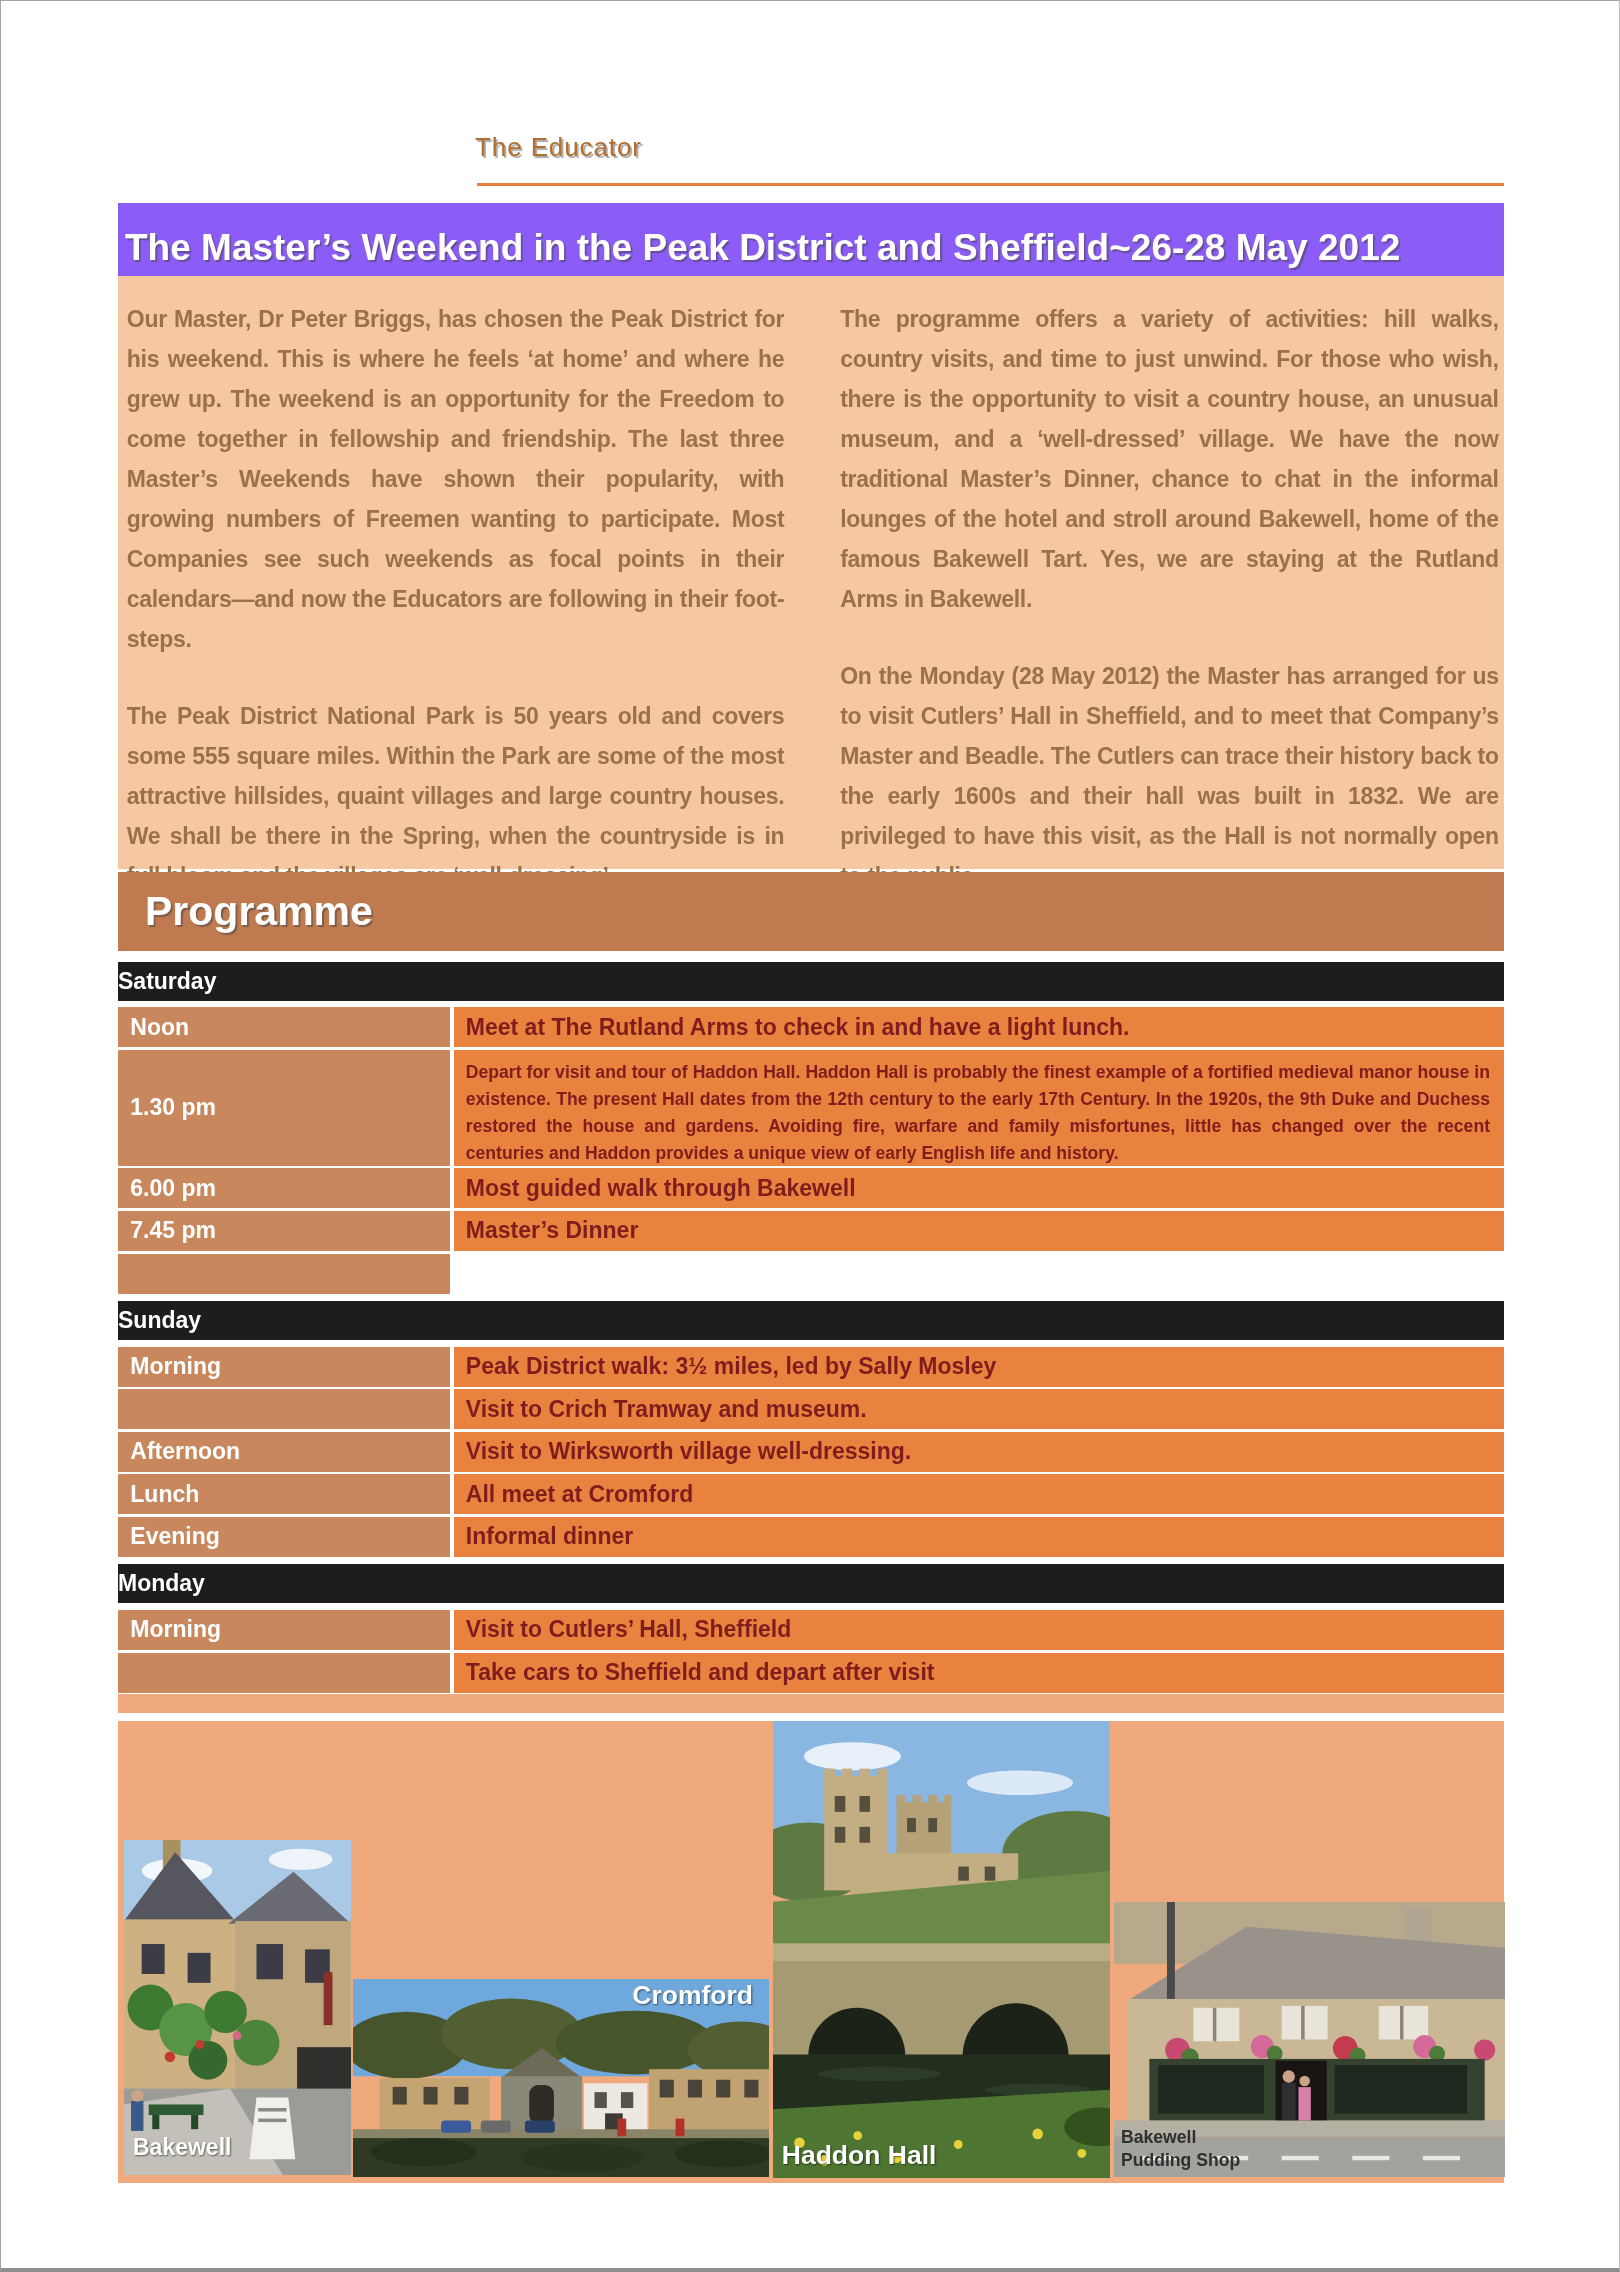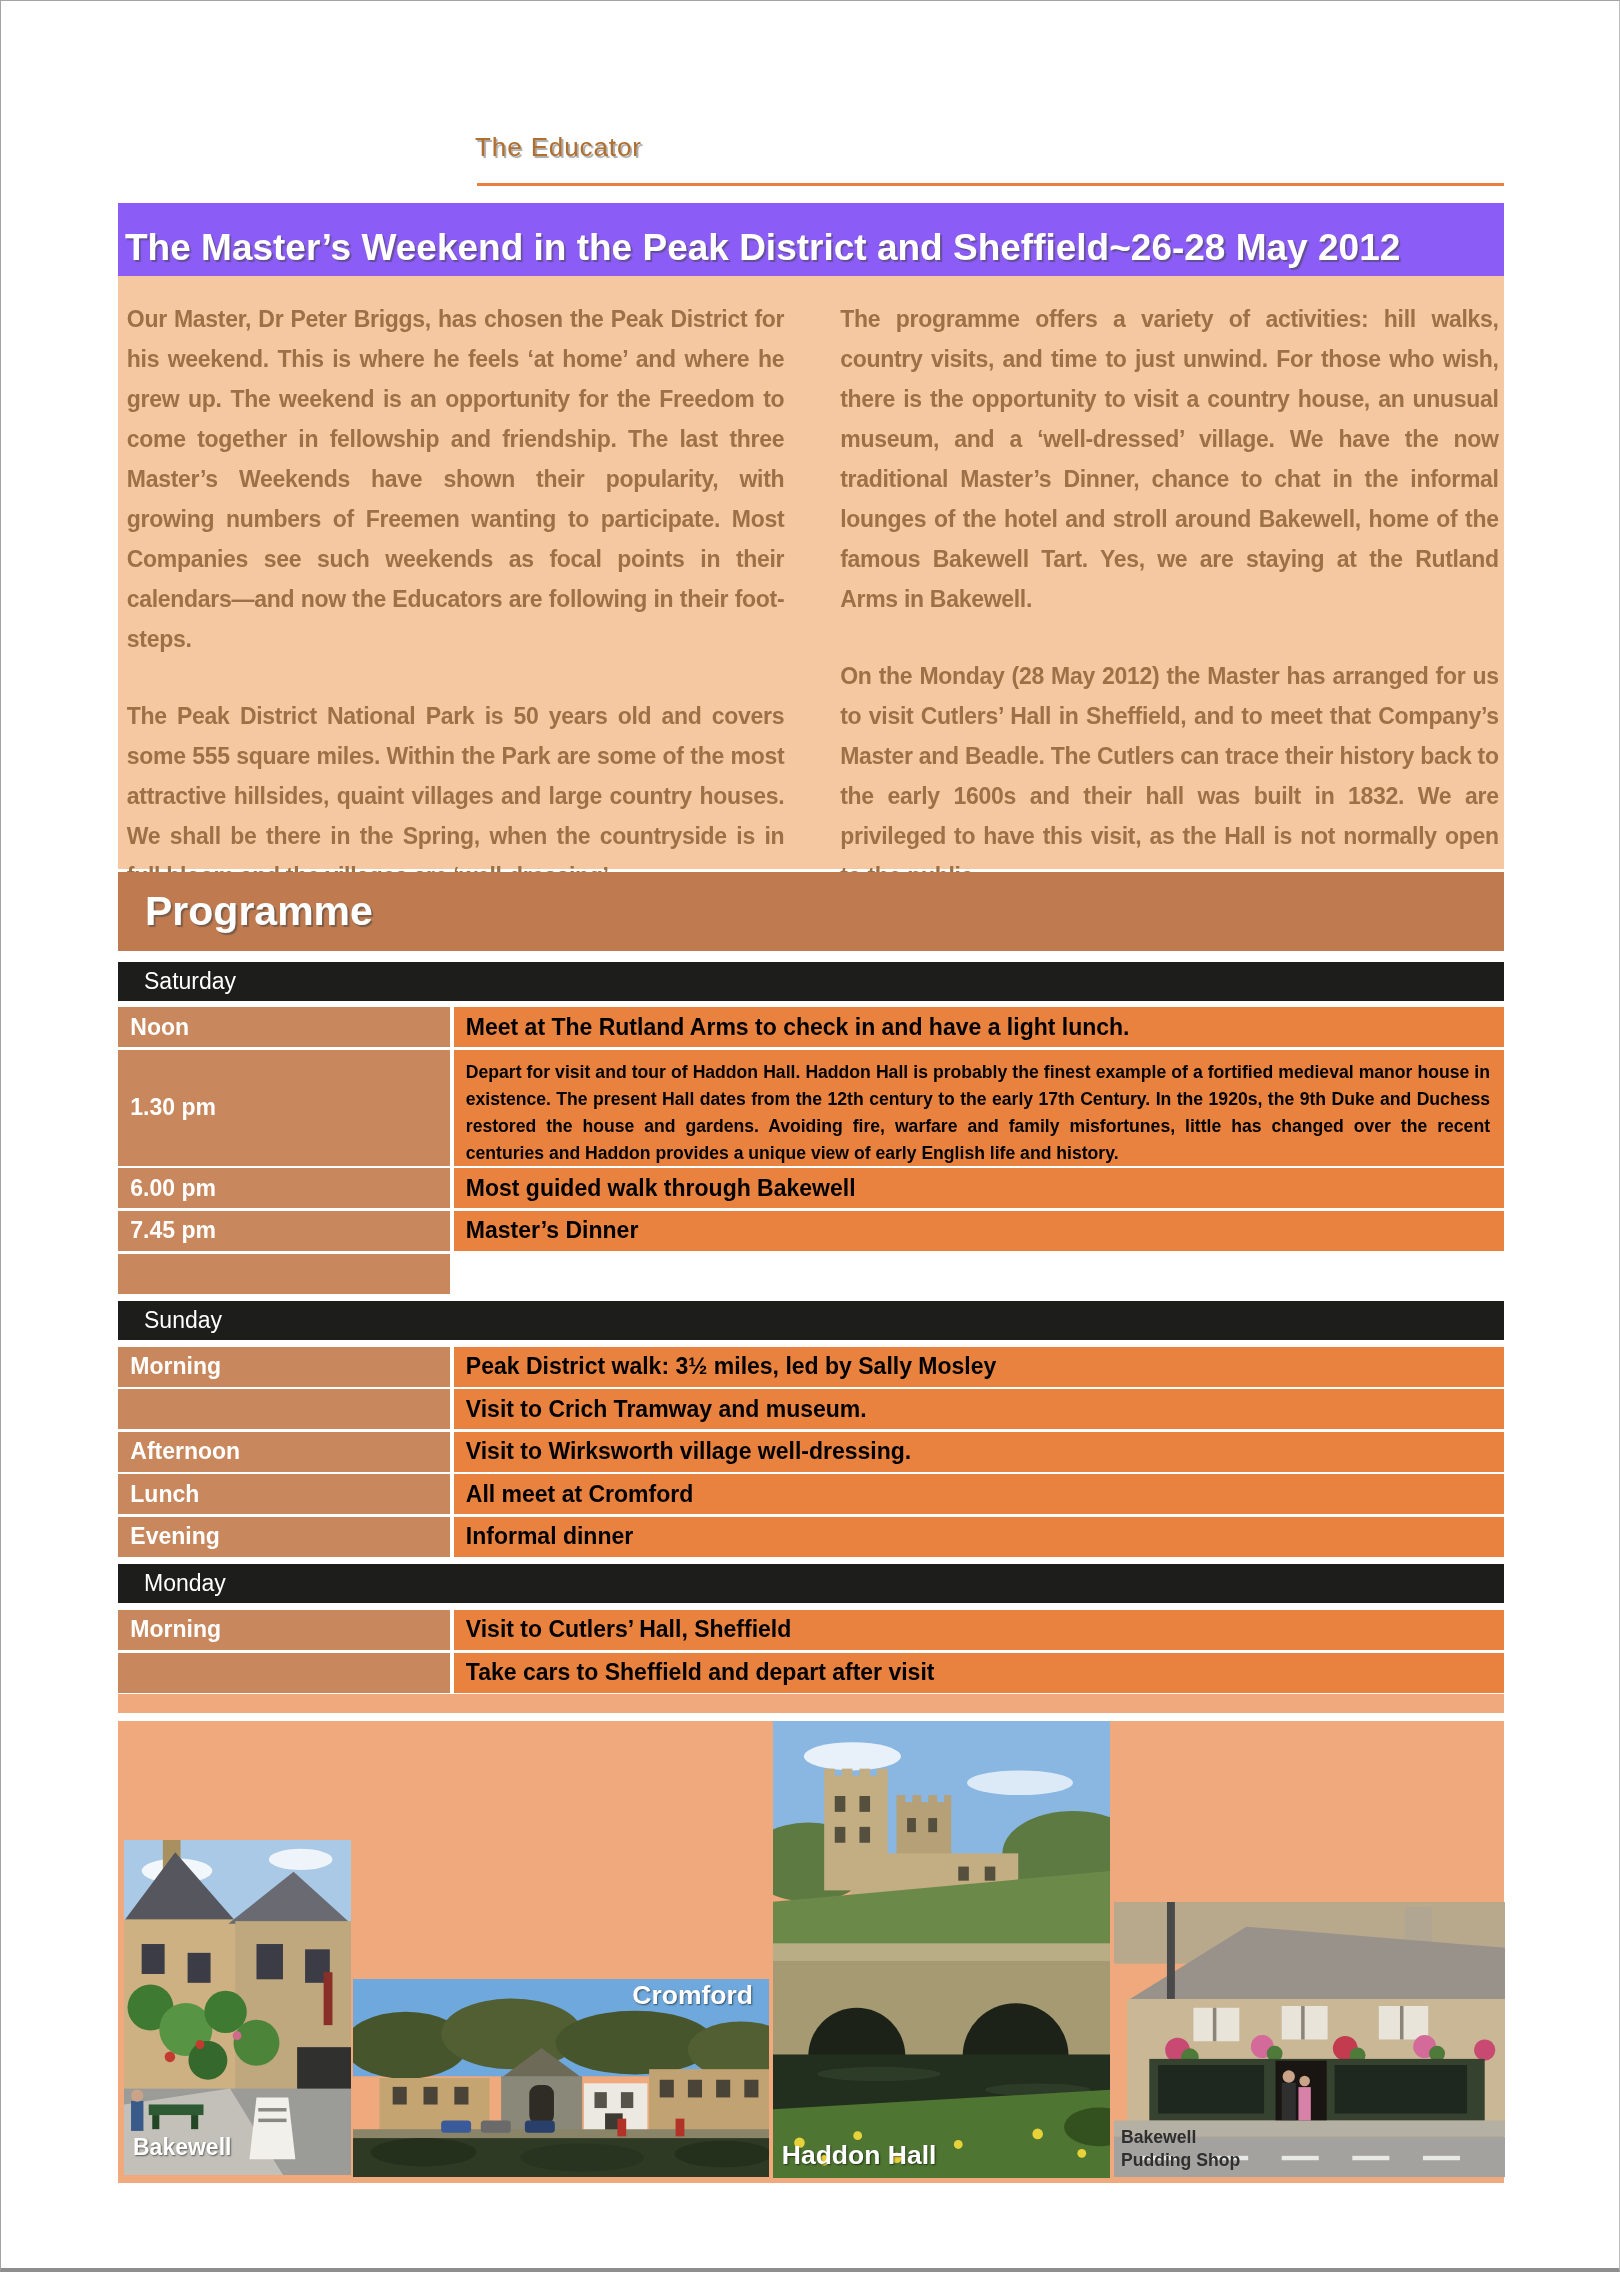--- a/index.html
+++ b/index.html
@@ -63,36 +63,36 @@
   #programme-banner .t{
     color:#fff;font-size:41px;font-weight:bold;
     text-shadow:1.8px 1.8px 0.9px rgba(70,70,70,.55);
   }
   
   #schedule{
     left:117px;top:961px;width:1386px;
   }
   .day-bar{
     height:39px;background:#1d1d1b;color:#fff;
-    font-size:23px;font-weight:normal;
+    font-size:23px;font-weight:bold;
     display:flex;align-items:center;
-    box-sizing:border-box;padding-left:26px;
+    box-sizing:border-box;padding-left:0;
     margin-bottom:6.2px;
   }
   .srow{display:flex;margin-bottom:2.6px;}
   .srow .time{
     width:332px;background:#c8875c;flex:0 0 332px;
     color:#fff;font-size:23px;font-weight:bold;
     display:flex;align-items:center;
     box-sizing:border-box;padding-left:12.3px;
     margin-right:3.5px;
   }
   .srow .desc{
     flex:1;background:#e8823e;
-    color:#000000;font-size:23px;font-weight:bold;
+    color:#7f1d1d;font-size:23px;font-weight:bold;
     display:flex;align-items:center;
     box-sizing:border-box;padding-left:12.3px;padding-right:14px;
   }
   .srow.single{height:40px;}
   .srow.tall{height:116px;}
   .srow.tall .desc{
     font-size:17.6px;line-height:27px;font-weight:bold;
     text-align:justify;display:block;padding-top:8.8px;
   }
   .srow.gap-after,.day-gap{margin-bottom:7px;}

